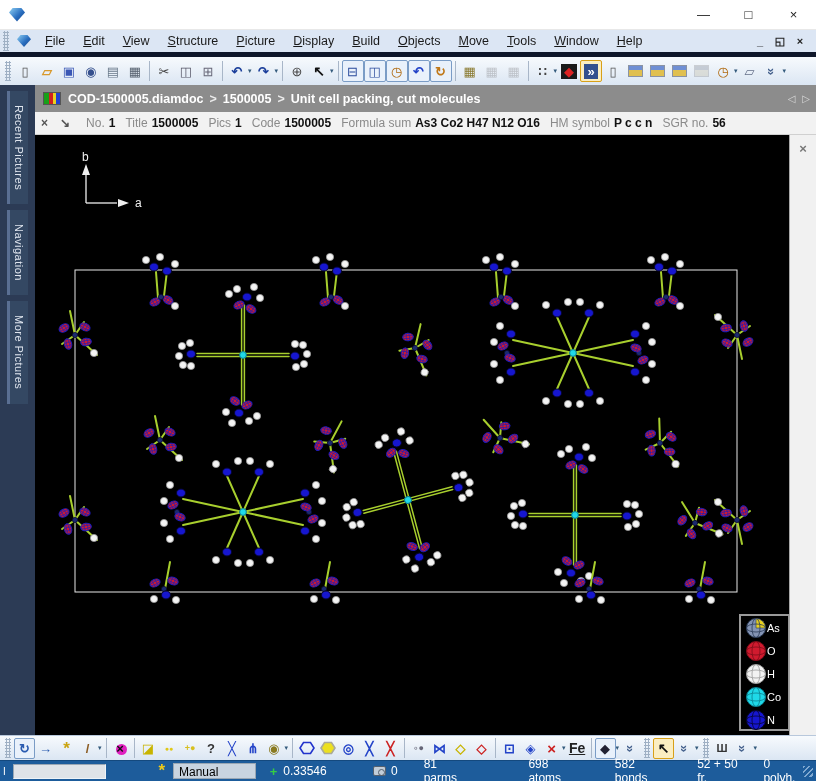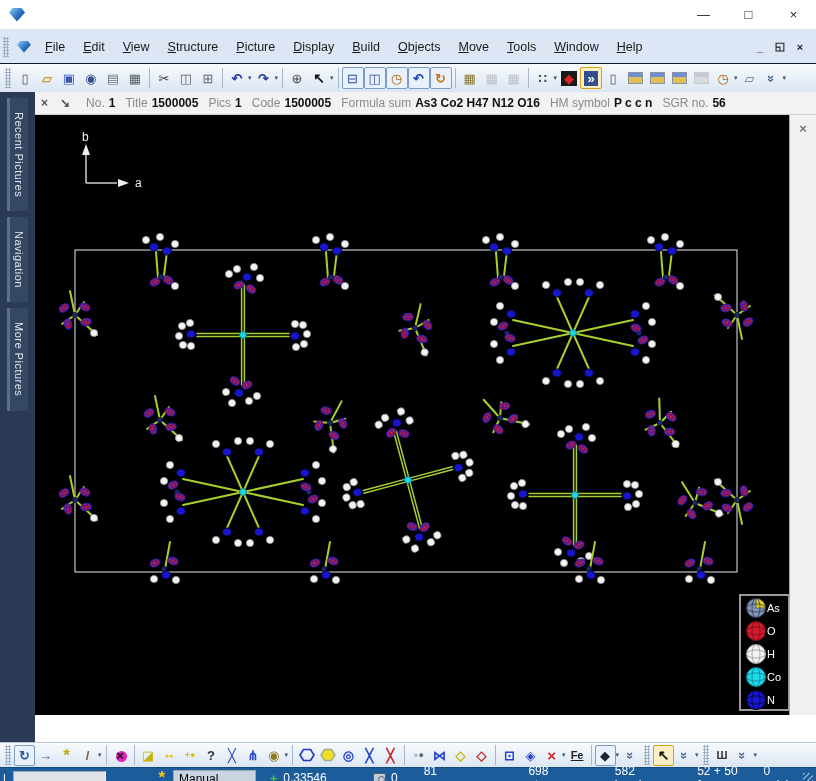--- a/index.html
+++ b/index.html
@@ -9,21 +9,21 @@
   
   #titlebar { height:30px; background:#ffffff; display:flex; align-items:center; border-bottom:1px solid #e8e8e8; }
   .app-icon { width:16px; height:14px; margin:0 9px 0 9px;
     background:linear-gradient(135deg,#8fd0f4 0%,#2a6fc0 55%,#123f86 100%);
     clip-path:polygon(25% 0,75% 0,100% 35%,50% 100%,0 35%); }
   #title-text { font-size:12.5px; color:#000; }
   #win-controls { margin-left:auto; display:flex; height:100%; }
   .win-btn { width:45px; height:100%; display:flex; align-items:center; justify-content:center; font-size:13px; color:#222; }
 
   
-  #menubar { height:34px; background:#dce6f4; display:flex; align-items:center; border-bottom:1px solid #0f172a; }
+  #menubar { height:27px; background:#dce6f4; display:flex; align-items:center; border-bottom:5px solid #0f172a; }
   .grip { width:6px; height:20px; margin:0 3px; background-image:radial-gradient(#9fb0c4 1px, transparent 1.2px); background-size:3px 3px; }
   .menu-item { display:inline-block; padding:4px 9px; font-size:12.5px; color:#1a1a1a; }
   .menu-item::first-letter { text-decoration:underline; }
   #mdi-controls { margin-left:auto; display:flex; align-items:center; padding-right:6px; }
   .mdi-btn { width:20px; height:18px; display:flex; align-items:center; justify-content:center; font-size:11px; font-weight:bold; color:#222; }
 
   
   .toolbar { height:28px; background:linear-gradient(#f7fafd,#dbe6f3); display:flex; align-items:center; padding-left:2px; }
   #toolbar-bottom { height:25px; border-top:1px solid #b8c8dc; }
   .sep { width:1px; height:20px; background:#a8b6c8; margin:0 3px; }
@@ -221,20 +221,28 @@
     <span class="dd">▾</span>
   </div>
 
 <div id="workrow">
   <div id="sidebar">
       <div class="side-tab">Recent Pictures</div>
       <div class="side-tab">Navigation</div>
       <div class="side-tab">More Pictures</div>
     </div>
   <div id="rightcol">
+    <div id="breadcrumb">
+      <span class="bc-icon"></span>
+      <span id="bc-parts"><span>COD-1500005.diamdoc</span><span class="bc-sep">&gt;</span><span>1500005</span><span class="bc-sep">&gt;</span><span>Unit cell packing, cut molecules</span></span>
+      <span id="bc-nav">
+        <span>◁</span>
+        <span>▷</span>
+      </span>
+    </div>
     <div id="infobar">
       <span class="info-ic">×</span>
       <span class="info-ic">↘</span>
       <span id="info-fields"><span class="info-label">No.</span><span class="info-value">1</span><span class="info-label">Title</span><span class="info-value">1500005</span><span class="info-label">Pics</span><span class="info-value">1</span><span class="info-label">Code</span><span class="info-value">1500005</span><span class="info-label">Formula sum</span><span class="info-value">As3 Co2 H47 N12 O16</span><span class="info-label">HM symbol</span><span class="info-value">P c c n</span><span class="info-label">SGR no.</span><span class="info-value">56</span></span>
     </div>
     <div id="canvasrow">
       <svg id="structure-svg" width="754" height="600">
           <rect x="40" y="135" width="662" height="322" fill="none" stroke="#e8e8e8" stroke-width="1"></rect>
           <g transform="translate(125,135) rotate(0)">
             <line x1="-4" y1="2" x2="-2" y2="28" stroke="#a8cf2e" stroke-width="2" stroke-linecap="round"></line>
@@ -1071,21 +1079,21 @@
       <span class="glyph" style="color: rgb(35, 67, 200); font-weight: bold;">⊡</span>
     </span>
     <span class="tbtn">
       <span class="glyph" style="color: rgb(35, 67, 200);">◈</span>
     </span>
     <span class="tbtn">
       <span class="glyph" style="color: rgb(204, 34, 34); font-size: 15px; font-weight: bold;">×</span>
     </span>
     <span class="dd">▾</span>
     <span class="tbtn">
-      <span class="glyph" style="color: rgb(34, 34, 34); font-size: 11px; font-weight: bold; text-decoration: underline;">Fe</span>
+      <span class="glyph" style="color: rgb(34, 34, 34); font-size: 14px; font-weight: bold; text-decoration: underline;">Fe</span>
     </span>
     <span class="sep"></span>
     <span class="tbtn box">
       <span class="glyph" style="color: rgb(34, 34, 51);">◆</span>
     </span>
     <span class="dd">▾</span>
     <span class="tbtn">
       <span class="glyph" style="color: rgb(68, 96, 140); font-weight: bold; transform: rotate(90deg);">»</span>
     </span>
     <span class="grip"></span>

